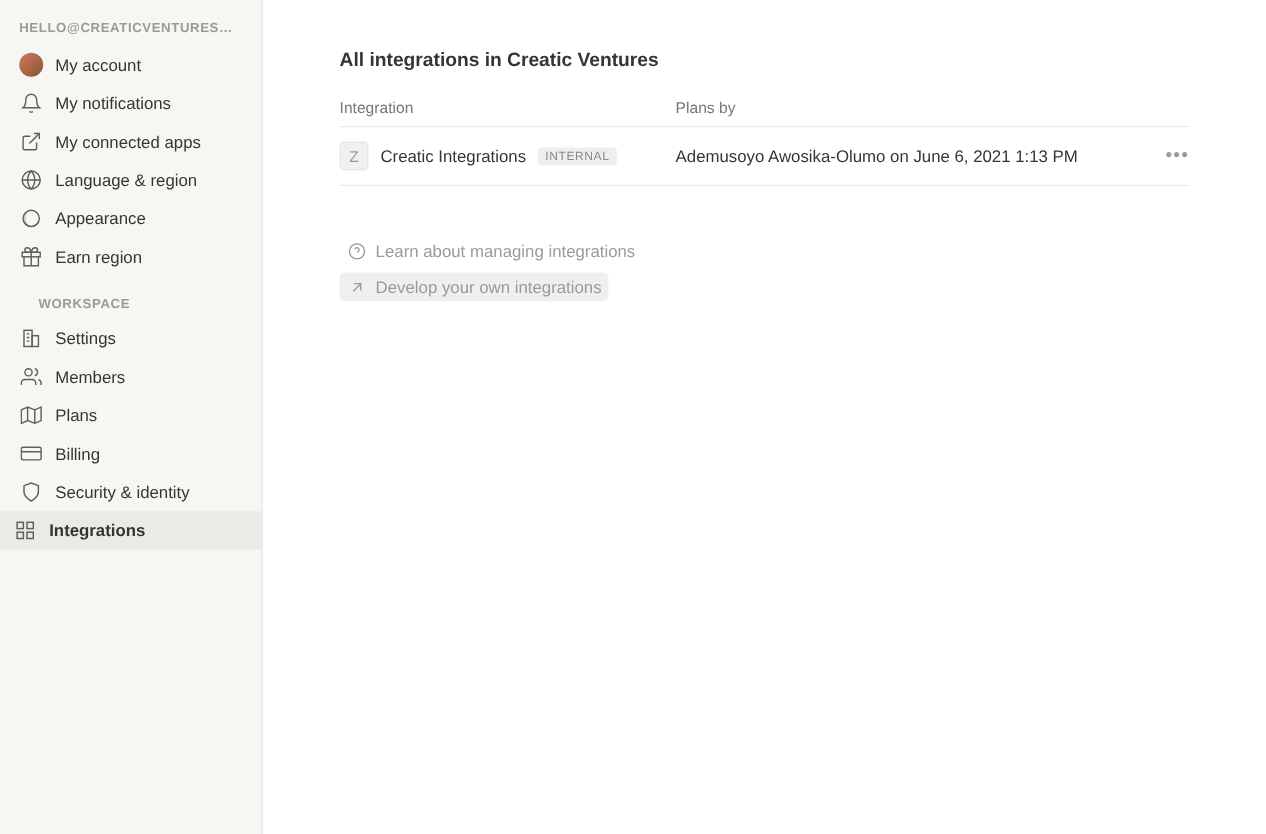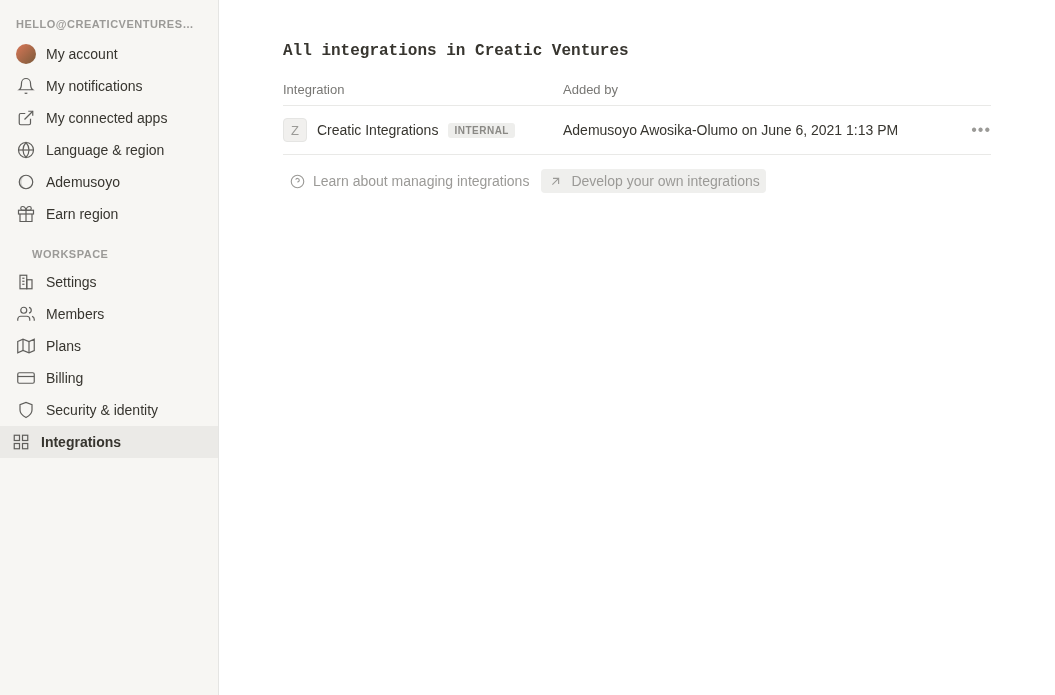--- a/index.html
+++ b/index.html
@@ -87,21 +87,20 @@
     .main {
       flex: 1;
       padding: 42px 64px;
       overflow: auto;
     }
     .page-title {
       font-size: 16px;
       font-weight: 600;
       color: #37352f;
       margin-bottom: 22px;
-      font-family: Liberation Mono, monospace;
     }
     .table {
       width: 100%;
     }
     .thead {
       display: flex;
       border-bottom: 1px solid #e9e9e7;
       padding-bottom: 8px;
       font-size: 13px;
       color: #787774;
@@ -138,37 +137,37 @@
       border: 1px solid #e5e5e3;
       display: flex;
       align-items: center;
       justify-content: center;
       font-size: 13px;
       font-weight: 500;
       color: #9b9a97;
     }
     .badge-internal {
       font-size: 10px;
-      font-weight: 700;
+      font-weight: 400;
       letter-spacing: 0.5px;
       background: #eeeeec;
       color: #8a8985;
       padding: 2px 6px;
       border-radius: 3px;
     }
     .more-dots {
       color: #9b9a97;
       cursor: pointer;
       font-size: 16px;
       letter-spacing: 1px;
     }
     .links {
-      margin-top: 14px;
-      display: flex;
-      flex-direction: row;
+      margin-top: 42px;
+      display: flex;
+      flex-direction: column;
       align-items: flex-start;
       gap: 6px;
     }
     .help-link {
       display: inline-flex;
       align-items: center;
       gap: 8px;
       font-size: 14px;
       color: #9b9a97;
       padding: 4px 6px;
@@ -237,21 +236,21 @@
     <span>Language &amp; region</span>
   </div>
 
   <div class="sidebar-item">
     <span class="icon">
       <svg viewBox="0 0 24 24">
           <circle cx="12" cy="12" r="9"></circle>
           <path d="M12 3a9 9 0 0 0 0 18c-4-1-6-5-6-9s2-8 6-9z" fill="currentColor" stroke="none" opacity="0.25"></path>
         </svg>
     </span>
-    <span>Ademusoyo</span>
+    <span>Appearance</span>
   </div>
 
   <div class="sidebar-item">
     <span class="icon">
       <svg viewBox="0 0 24 24">
           <polyline points="20 12 20 22 4 22 4 12"></polyline>
           <rect x="2" y="7" width="20" height="5"></rect>
           <line x1="12" y1="22" x2="12" y2="7"></line>
           <path d="M12 7H7.5a2.5 2.5 0 0 1 0-5C11 2 12 7 12 7z"></path>
           <path d="M12 7h4.5a2.5 2.5 0 0 0 0-5C13 2 12 7 12 7z"></path>
@@ -329,21 +328,21 @@
     <span>Integrations</span>
   </div>
 </aside>
 
 <main class="main">
   <h1 class="page-title">All integrations in Creatic Ventures</h1>
 
   <div class="table">
     <div class="thead">
       <div class="col-integration">Integration</div>
-      <div class="col-addedby">Added by</div>
+      <div class="col-addedby">Plans by</div>
       <div class="col-actions"></div>
     </div>
 
     <div class="trow">
       <div class="col-integration integration-cell">
         <span class="z-icon">Z</span>
         <span>Creatic Integrations</span>
         <span class="badge-internal">INTERNAL</span>
       </div>
       <div class="col-addedby">Ademusoyo Awosika-Olumo on June 6, 2021 1:13 PM</div>

